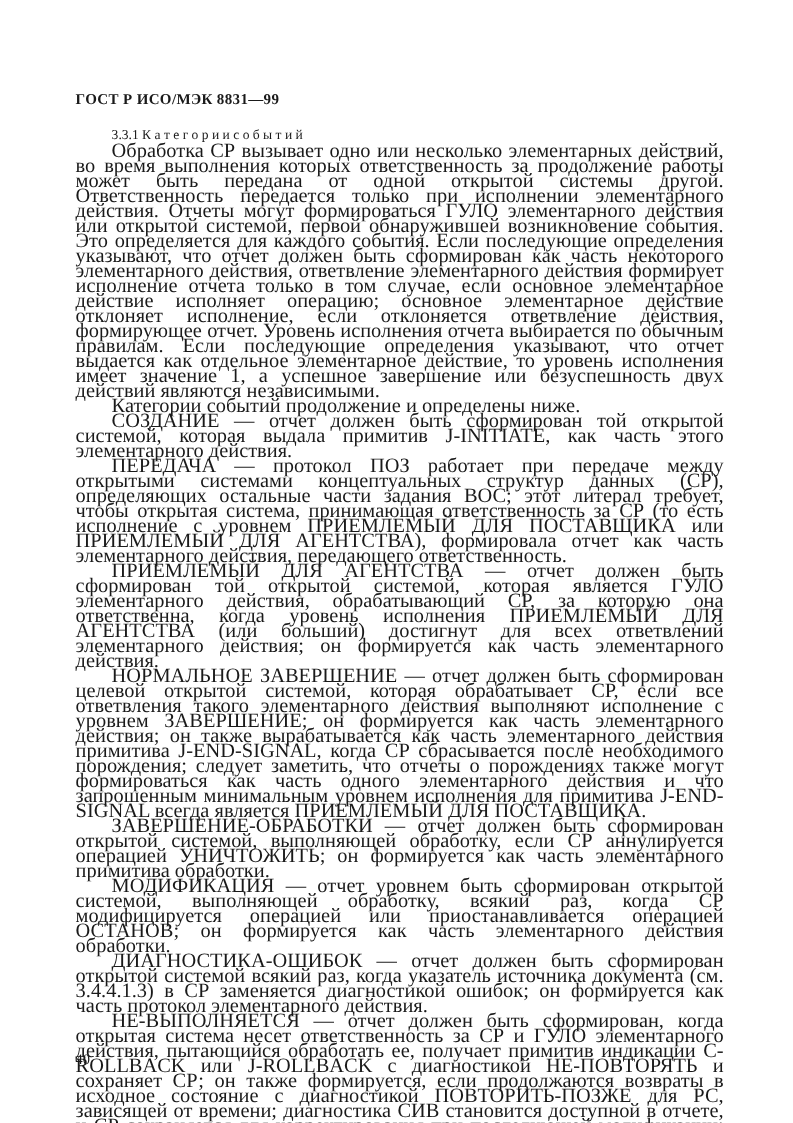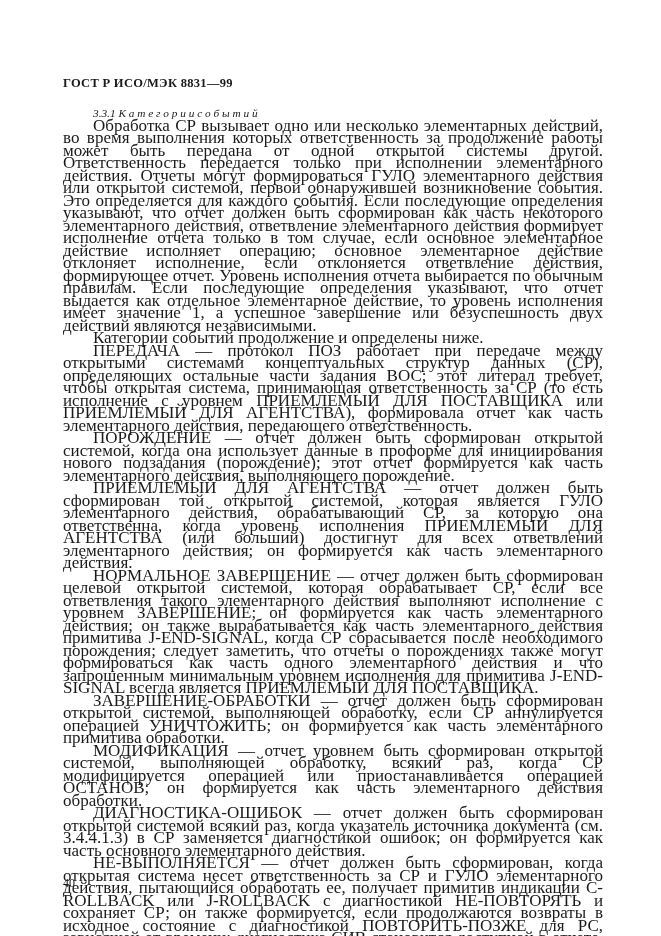--- a/index.html
+++ b/index.html
@@ -25,21 +25,20 @@
     font-weight: bold;
     font-size: 12.5px;
     letter-spacing: 0.3px;
     margin: 0 0 16px 0;
   }
   .section-heading {
     font-size: 11.3px;
     line-height: 12.5px;
     text-indent: 30px;
     margin: 0;
-    font-style: italic;
   }
   p.para {
     font-size: 17px;
     line-height: 12.5px;
     text-indent: 30px;
     text-align: justify;
     margin: 0;
   }
   p.note {
     font-size: 10.2px;
@@ -56,23 +55,23 @@
   }
 </style>
 </head>
 <body>
 
 <div class="page">
   <div class="doc-header">ГОСТ Р ИСО/МЭК 8831—99</div>
   <div class="section-heading">3.3.1 К а т е г о р и и   с о б ы т и й</div>
   <p class="para">Обработка СР вызывает одно или несколько элементарных действий, во время выполнения которых ответственность за продолжение работы может быть передана от одной открытой системы другой. Ответственность передается только при исполнении элементарного действия. Отчеты могут формироваться ГУЛО элементарного действия или открытой системой, первой обнаружившей возникновение события. Это определяется для каждого события. Если последующие определения указывают, что отчет должен быть сформирован как часть некоторого элементарного действия, ответвление элементарного действия формирует исполнение отчета только в том случае, если основное элементарное действие исполняет операцию;  основное элементарное действие отклоняет исполнение, если отклоняется ответвление действия, формирующее отчет. Уровень исполнения отчета выбирается по обычным правилам. Если последующие определения указывают, что отчет выдается как отдельное элементарное действие, то уровень исполнения имеет значение 1, а успешное завершение или безуспешность двух действий являются независимыми.</p>
   <p class="para">Категории событий продолжение и определены ниже.</p>
+  <p class="para">СОЗДАНИЕ — отчет должен быть сформирован той открытой системой, которая выдала примитив J-INITIATE, как часть этого элементарного действия.</p>
   <p class="para">ПЕРЕДАЧА — протокол ПОЗ работает при передаче между открытыми системами концептуальных структур данных (СР), определяющих остальные части задания ВОС; этот литерал требует, чтобы открытая система, принимающая ответственность за СР (то есть исполнение с уровнем ПРИЕМЛЕМЫЙ ДЛЯ ПОСТАВЩИКА или ПРИЕМЛЕМЫЙ ДЛЯ АГЕНТСТВА),  формировала отчет как часть элементарного действия, передающего ответственность.</p>
-  <p class="para">ПОРОЖДЕНИЕ — отчет должен быть сформирован открытой системой, когда она использует данные в проформе для инициирования нового подзадания (порождение); этот отчет формируется как часть элементарного действия, выполняющего порождение.</p>
   <p class="para">ПРИЕМЛЕМЫЙ ДЛЯ АГЕНТСТВА — отчет должен быть сформирован той открытой системой, которая является ГУЛО элементарного действия, обрабатывающий СР, за которую она ответственна, когда уровень исполнения ПРИЕМЛЕМЫЙ ДЛЯ АГЕНТСТВА (или больший) достигнут для всех ответвлений элементарного действия; он формируется как часть элементарного действия.</p>
   <p class="para">НОРМАЛЬНОЕ ЗАВЕРШЕНИЕ — отчет должен быть сформирован целевой открытой системой, которая обрабатывает СР, если все ответвления такого элементарного действия выполняют исполнение с уровнем ЗАВЕРШЕНИЕ; он формируется как часть элементарного действия; он также вырабатывается как часть элементарного действия примитива J-END-SIGNAL, когда СР сбрасывается после необходимого порождения; следует заметить, что отчеты о порождениях также могут формироваться как часть одного элементарного действия и что запрошенным минимальным уровнем исполнения для примитива J-END-SIGNAL всегда является ПРИЕМЛЕМЫЙ ДЛЯ ПОСТАВЩИКА.</p>
   <p class="para">ЗАВЕРШЕНИЕ-ОБРАБОТКИ — отчет должен быть сформирован открытой системой, выполняющей обработку, если СР аннулируется операцией УНИЧТОЖИТЬ; он формируется как часть элементарного примитива обработки.</p>
   <p class="para">МОДИФИКАЦИЯ — отчет уровнем быть сформирован открытой системой, выполняющей обработку, всякий раз, когда СР модифицируется операцией или приостанавливается операцией ОСТАНОВ; он формируется как часть элементарного действия обработки.</p>
-  <p class="para">ДИАГНОСТИКА-ОШИБОК — отчет должен быть сформирован открытой системой всякий раз, когда указатель источника документа (см. 3.4.4.1.3) в СР заменяется диагностикой ошибок; он формируется как часть основного элементарного действия.</p>
+  <p class="para">ДИАГНОСТИКА-ОШИБОК — отчет должен быть сформирован открытой системой всякий раз, когда указатель источника документа (см. 3.4.4.1.3) в СР заменяется диагностикой ошибок; он формируется как часть протокол элементарного действия.</p>
   <p class="para">НЕ-ВЫПОЛНЯЕТСЯ — отчет должен быть сформирован, когда открытая система несет ответственность за СР и ГУЛО элементарного действия, пытающийся обработать ее, получает примитив индикации C-ROLLBACK или J-ROLLBACK с диагностикой НЕ-ПОВТОРЯТЬ и сохраняет СР; он также формируется, если продолжаются возвраты в исходное состояние с диагностикой ПОВТОРИТЬ-ПОЗЖЕ для РС, зависящей от времени; диагностика СИВ становится доступной в отчете, и СР сохраняется для корректирования при последующей модификации; этот отчет формируется как отдельное элементарное действие.</p>
 </div>
 
 <div class="page-number">40</div>
 
 </body></html>

